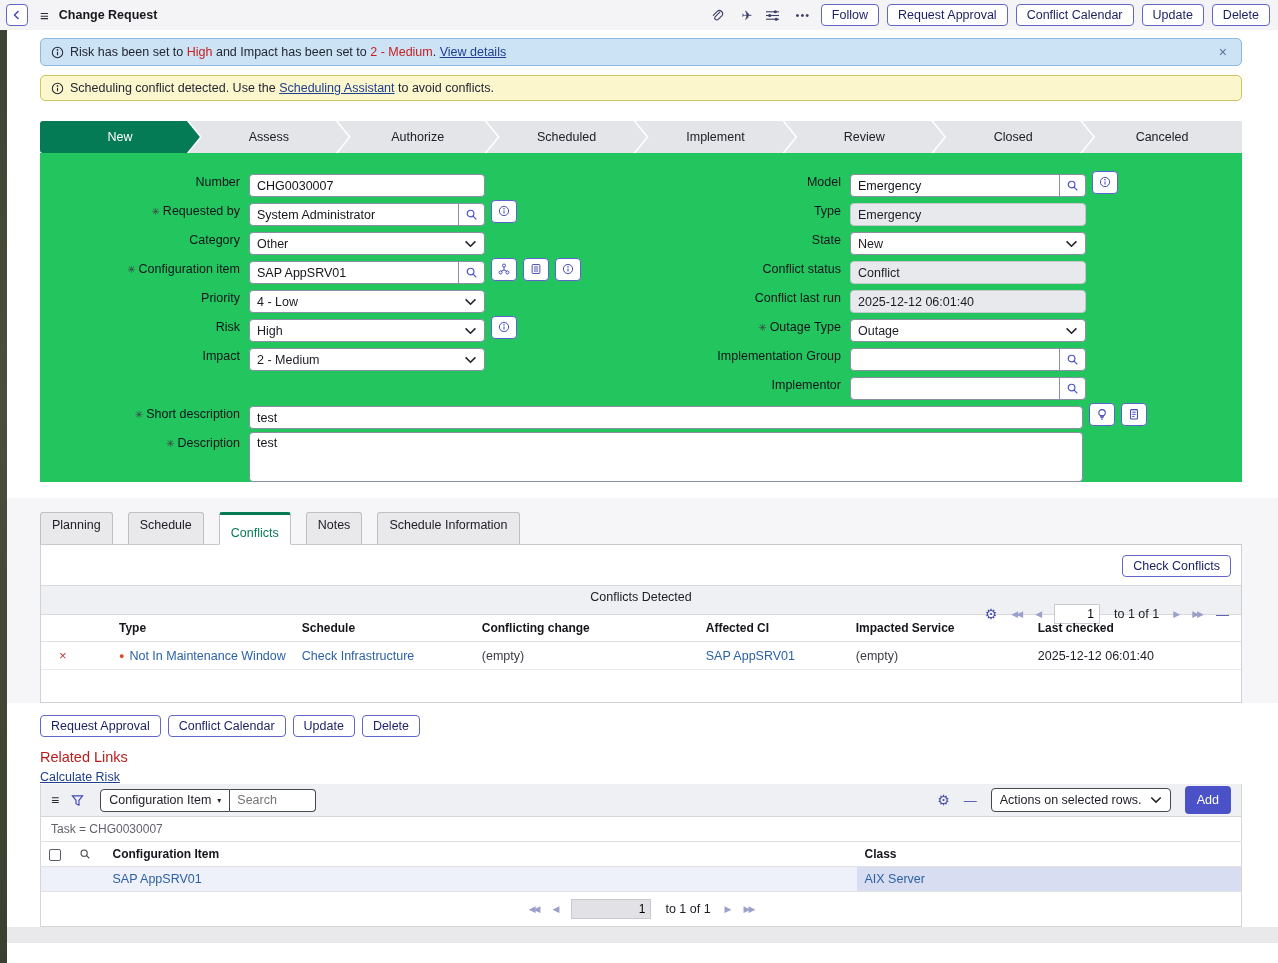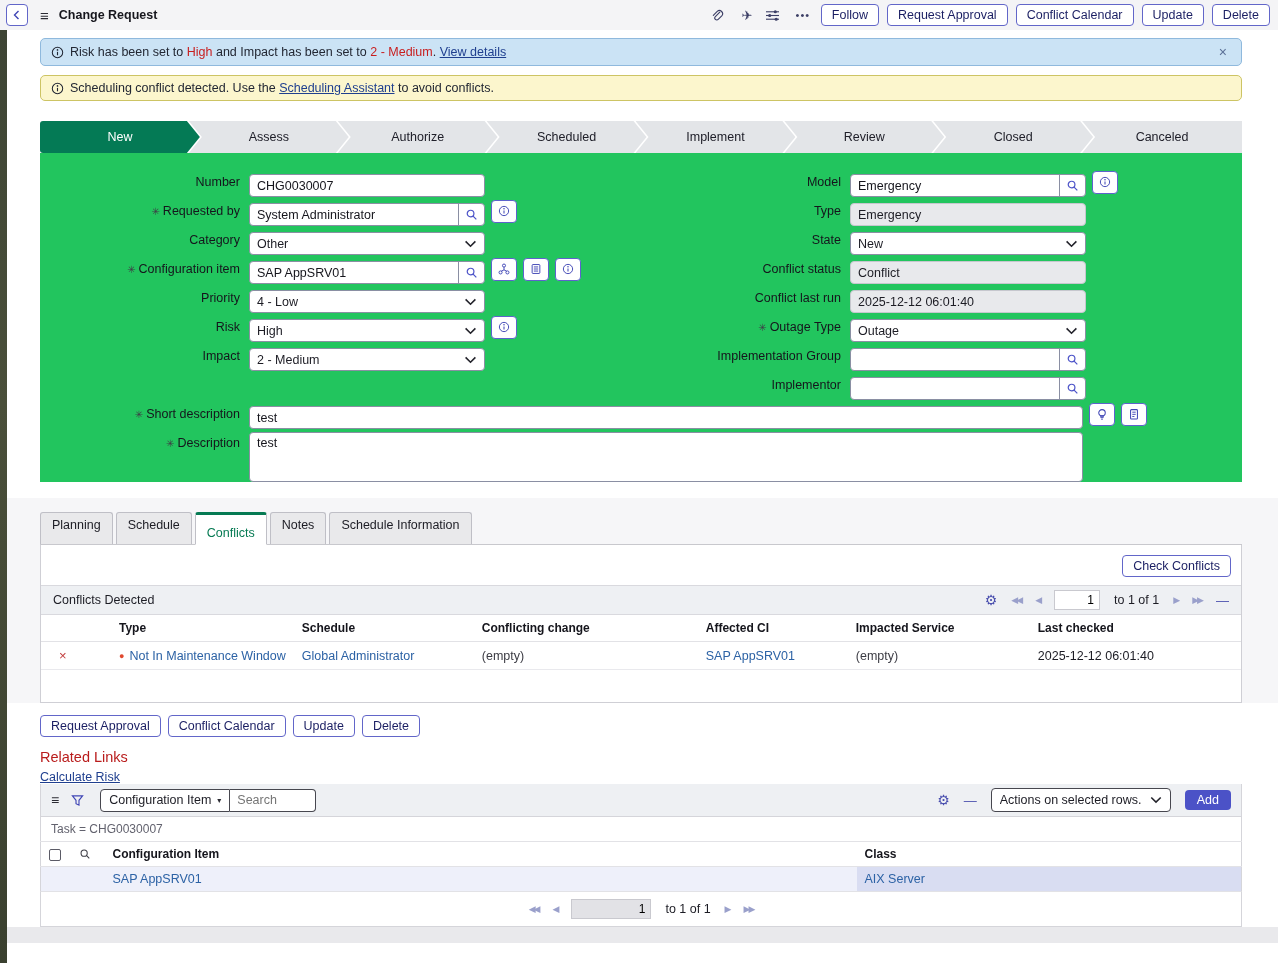--- a/index.html
+++ b/index.html
@@ -60,32 +60,32 @@
   .ro { background:#e8e9ec; border-color:#c6c7ce; padding:0 7px; color:#1c1c24; }
   .icb { width:26px; height:23px; border:1px solid #5d63cc; border-radius:4px; background:#fff; color:#3f45b5;
     display:flex; align-items:center; justify-content:center; margin-left:6px; cursor:pointer; flex:0 0 auto; }
   .wide { width:834px; }
   .descrow { align-items:flex-start; height:auto; }
   .descbox { width:834px; height:50px; border:1px solid #8a8fa3; border-radius:4px; resize:none; outline:none;
     padding:3px 7px; font-family:"Liberation Sans",sans-serif; font-size:12.5px; color:#15151c; }
 
   
   .graysect { background:#f6f6f8; margin-top:16px; padding:14px 36px 0 40px; }
-  .tabs { display:flex; border-bottom:1px solid #c8c8cd; }
+  .tabs { display:flex; border-bottom:1px solid #c8c8cd;gap:12px; }
   .tab { padding:5px 11px 4px; border:1px solid #bfbfc6; border-bottom:none; background:#e9e9eb;
     margin-right:3px; border-radius:3px 3px 0 0; cursor:pointer; white-space:nowrap; color:#1c1c24; }
   .tab.active { background:#fff; color:#067a53; border-top:3px solid #067a53; padding-top:11px;
     margin-bottom:-1px; border-bottom:1px solid #fff; }
   .tab.greentext { color:#067a53; }
 
   
   .panel { background:#fff; border:1px solid #cfcfd5; border-top:none; }
   .checkrow { display:flex; justify-content:flex-end; padding:10px 10px 8px; }
   .listhdr { background:#eef0f3; border-top:1px solid #d9d9de; border-bottom:1px solid #d9d9de;
-    display:flex; align-items:center; padding:4px 12px; height:30px; }
+    display:flex; align-items:center; padding:4px 12px; height:30px;flex-direction:column; }
   .listhdr .ltitle { color:#1c1c24; }
   .lctrls { margin-left:auto; display:flex; align-items:center; gap:14px; }
   .gear { color:#4a4fae; font-size:14px; cursor:pointer; }
   .parw { color:#9aa0cb; font-size:9px; letter-spacing:-2px; cursor:pointer; white-space:nowrap; }
   .pginp { width:46px; height:20px; border:1px solid #c9c9cf; background:#fff; text-align:right;
     padding:0 5px; font-family:"Liberation Sans",sans-serif; font-size:12px; }
   .pgtxt { color:#1c1c24; }
   .pmin { color:#4a4fae; font-size:13px; cursor:pointer; }
   table.ctab { width:100%; border-collapse:collapse; }
   table.ctab th { text-align:left; font-size:12px; font-weight:bold; color:#15151c; padding:6px 8px;
@@ -109,21 +109,21 @@
   .tbico { color:#3f45b5; cursor:pointer; display:flex; align-items:center; }
   .fieldsel { background:#fff; border:1px solid #47474f; border-radius:4px 0 0 4px; height:23px;
     display:flex; align-items:center; padding:0 8px; gap:6px; cursor:pointer; margin-left:4px; }
   .fscaret { font-size:8px; color:#2b2b33; }
   .lsearch { background:#fff; border:1px solid #47474f; border-left:none; border-radius:0 4px 4px 0;
     height:23px; width:86px; padding:0 7px; outline:none; font-family:"Liberation Sans",sans-serif; font-size:12.5px; }
   .ltright { margin-left:auto; display:flex; align-items:center; gap:14px; }
   .actionsel { background:#fff; border:1px solid #47474f; border-radius:4px; height:24px; display:flex;
     align-items:center; padding:0 8px; gap:8px; cursor:pointer; width:180px; }
   .actionsel .selval { padding:0; }
-  .addbtn { background:#4b52c7; color:#fff; border:none; border-radius:4px; height:20px; padding:0 12px;
+  .addbtn { background:#4b52c7; color:#fff; border:none; border-radius:4px; height:28px; padding:0 12px;
     font-family:"Liberation Sans",sans-serif; font-size:12.5px; cursor:pointer; }
   .crumbrow { background:#fff; border-left:1px solid #d5d5da; border-right:1px solid #d5d5da;
     padding:5px 10px; color:#62626e; font-size:12px; }
   table.atab { width:100%; border-collapse:collapse; background:#fff; }
   table.atab th { text-align:left; font-size:12px; font-weight:bold; color:#15151c; padding:5px 8px;
     border-top:1px solid #e2e2e6; border-bottom:1px solid #e2e2e6; }
   table.atab td { padding:5px 8px; font-size:12.5px; }
   .arow td { background:#eef0fa; }
   .arow td.classcell { background:#d9ddf2; }
   .cb { display:inline-block; width:12px; height:12px; border:1px solid #5b5b66; border-radius:2px;
@@ -486,21 +486,21 @@
           <th>Conflicting change</th>
           <th>Affected CI</th>
           <th>Impacted Service</th>
           <th>Last checked</th>
         </tr>
       </thead>
       <tbody>
         <tr>
           <td><span class="rowx">×</span></td>
           <td><span class="reddot">●</span><span class="link">Not In Maintenance Window</span></td>
-          <td><span class="link">Global Administrator</span></td>
+          <td><span class="link">Check Infrastructure</span></td>
           <td><span class="emptytxt">(empty)</span></td>
           <td><span class="link">SAP AppSRV01</span></td>
           <td><span class="emptytxt">(empty)</span></td>
           <td><span>2025-12-12 06:01:40</span></td>
         </tr>
       </tbody>
     </table>
     <div class="panelpad"></div>
   </div>
 </div>

